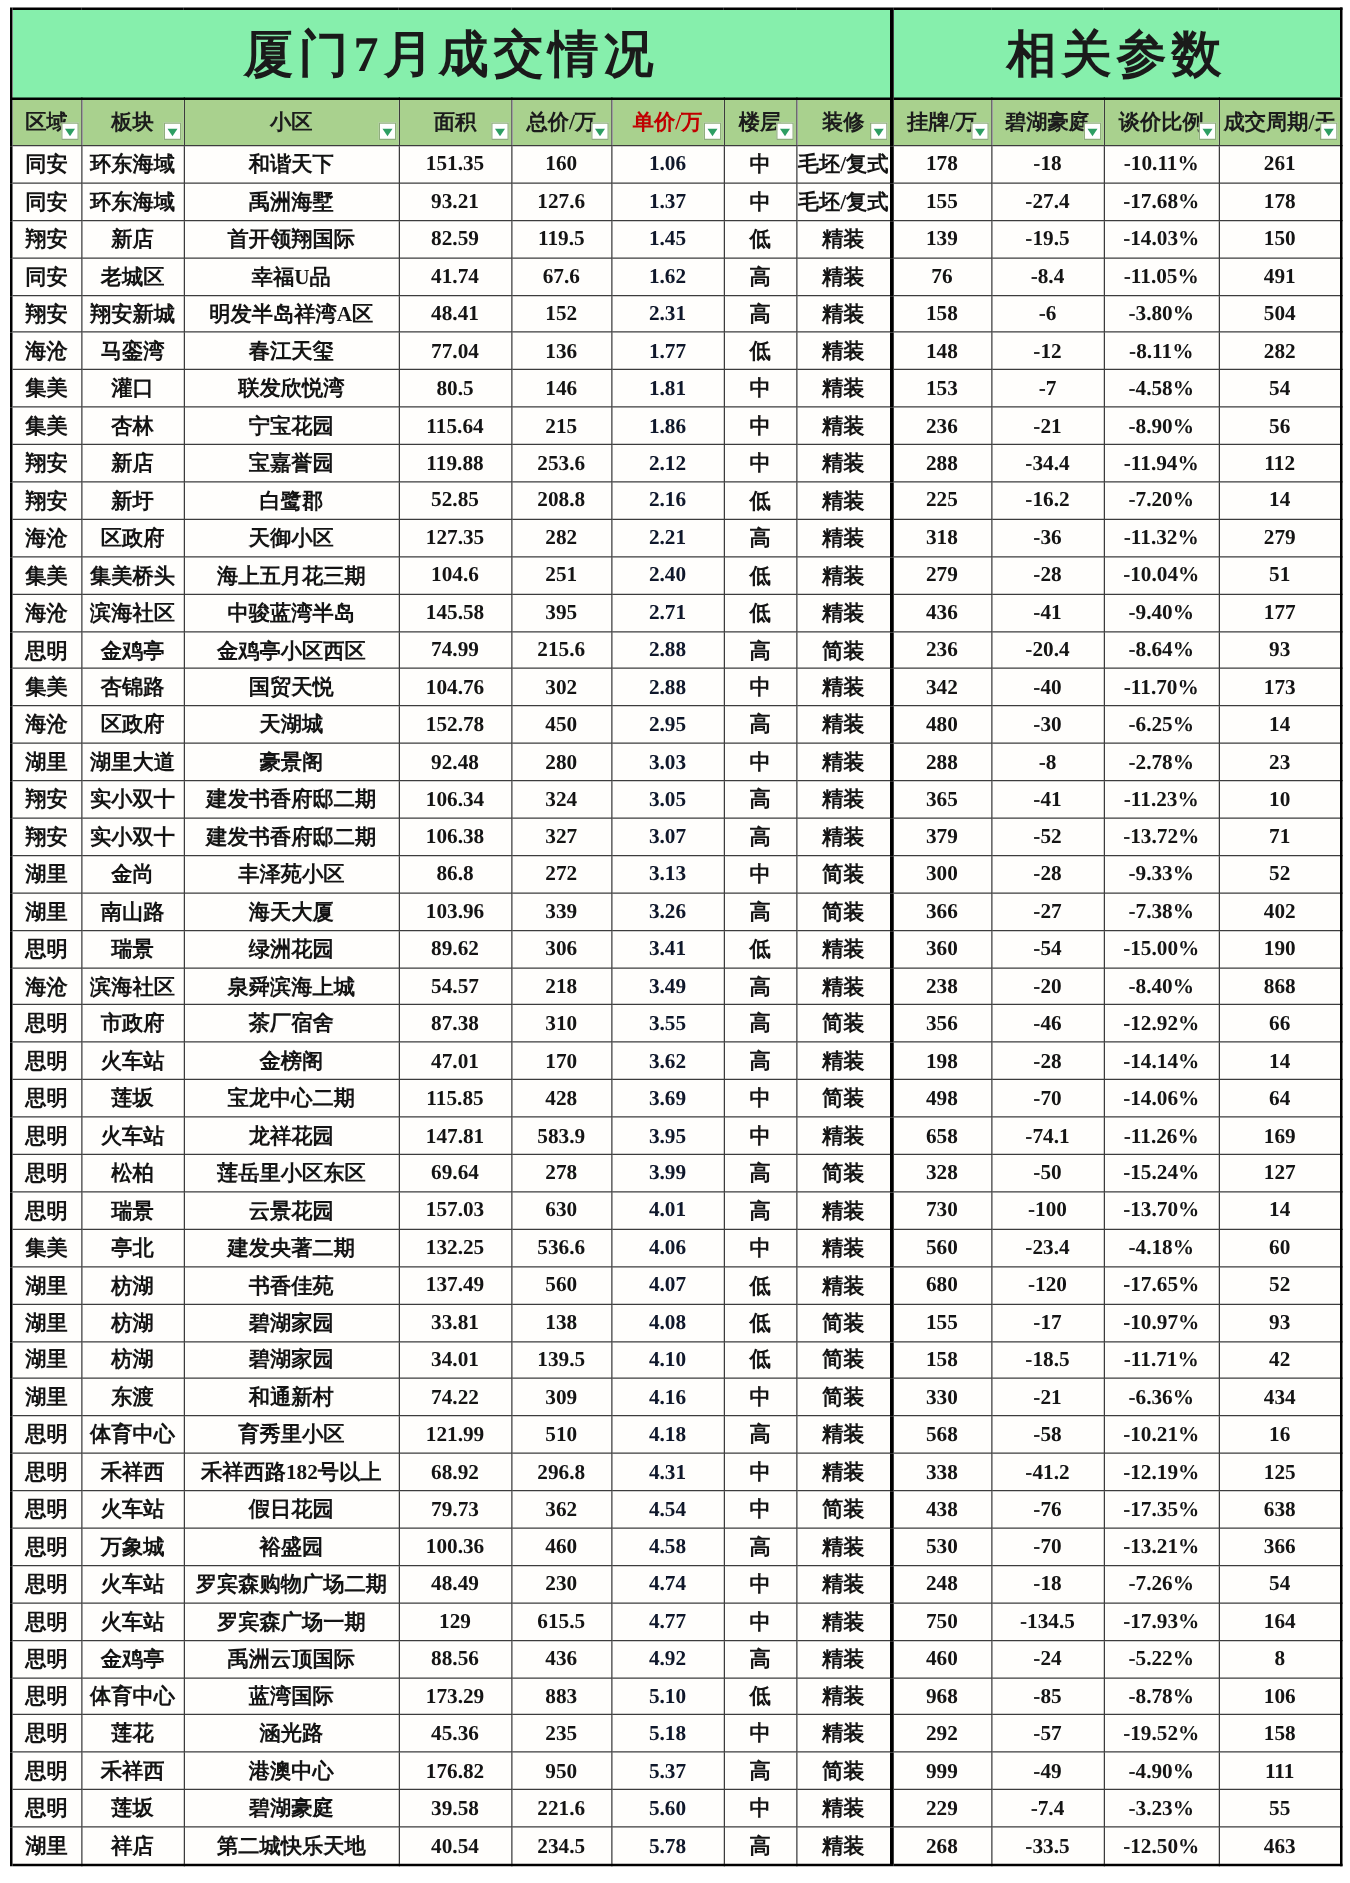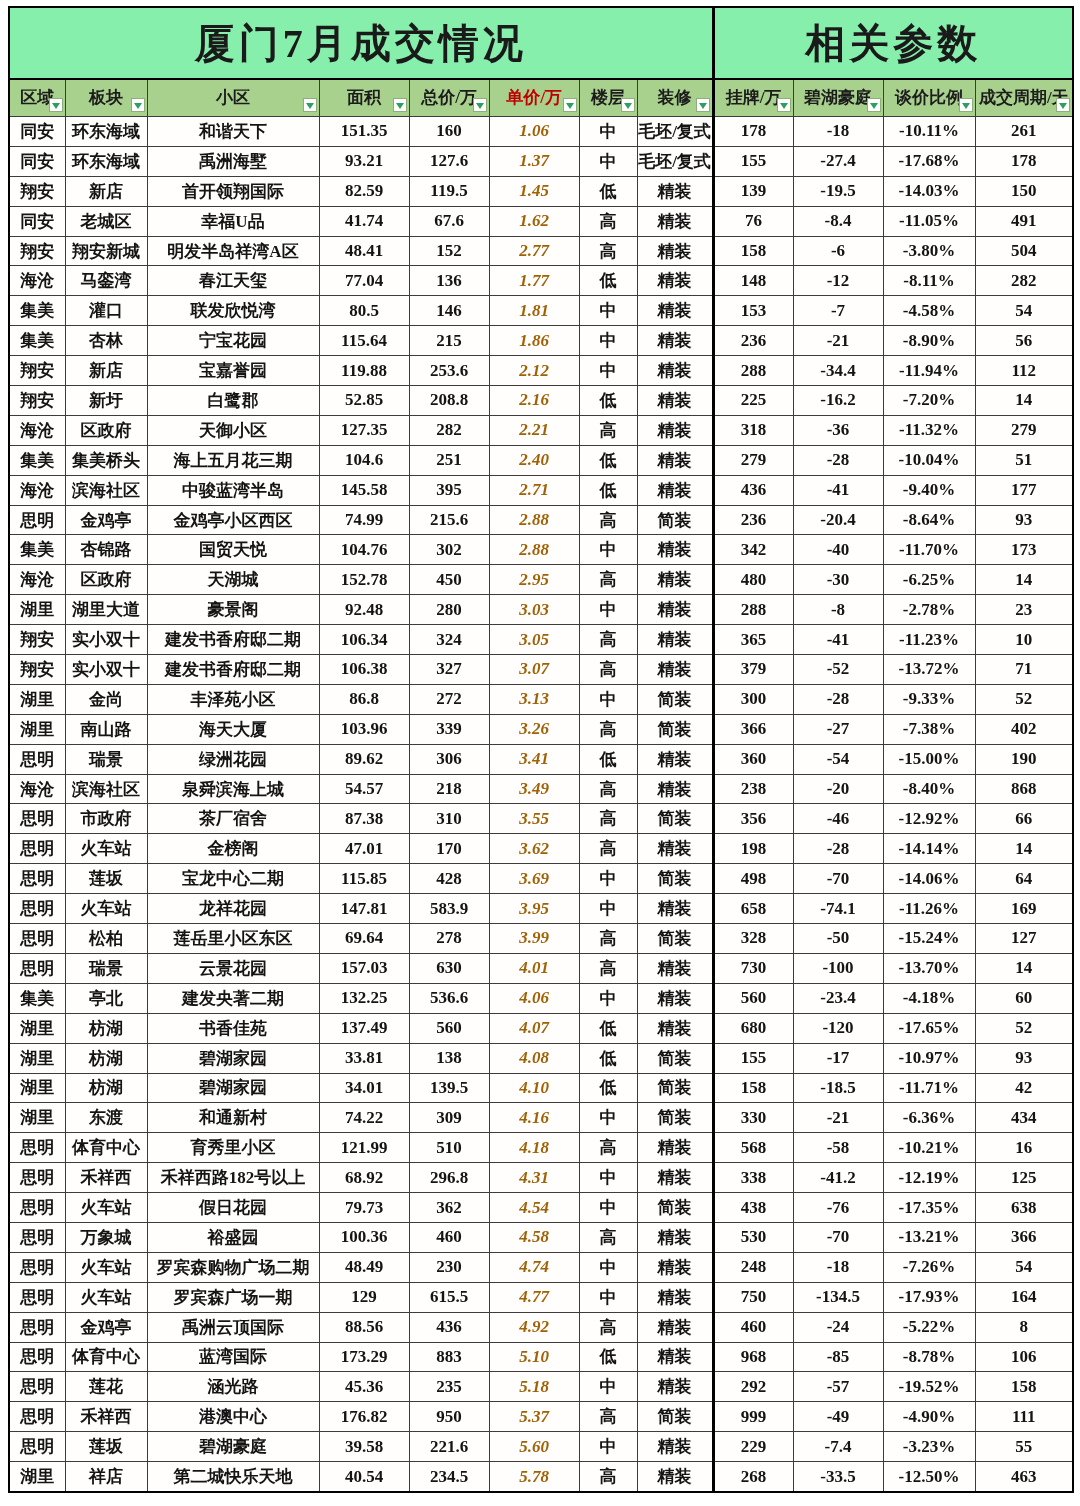--- a/index.html
+++ b/index.html
@@ -45,21 +45,21 @@
     margin-top:1px;
   }
   
   tbody td{
     height:28.9px;
     font-size:17px;
     font-weight:bold;
     color:#141414;
     background:#fffefc;
   }
-  tbody td.red{color:#a16207;font-style:italic;}
+  tbody td.red{color:#0f172a;}
   
   .sec{border-left:3px solid #000 !important;}
   td:first-child,th:first-child{border-left:2px solid #000;}
 </style>
 </head>
 <body>
 
 <div class="sheet">
   <table>
     <colgroup>
@@ -176,21 +176,21 @@
           <td>-8.4</td>
           <td>-11.05%</td>
           <td>491</td>
         </tr>
         <tr>
           <td>翔安</td>
           <td>翔安新城</td>
           <td>明发半岛祥湾A区</td>
           <td>48.41</td>
           <td>152</td>
-          <td class="red">2.77</td>
+          <td class="red">2.31</td>
           <td>高</td>
           <td>精装</td>
           <td class="sec">158</td>
           <td>-6</td>
           <td>-3.80%</td>
           <td>504</td>
         </tr>
         <tr>
           <td>海沧</td>
           <td>马銮湾</td>

